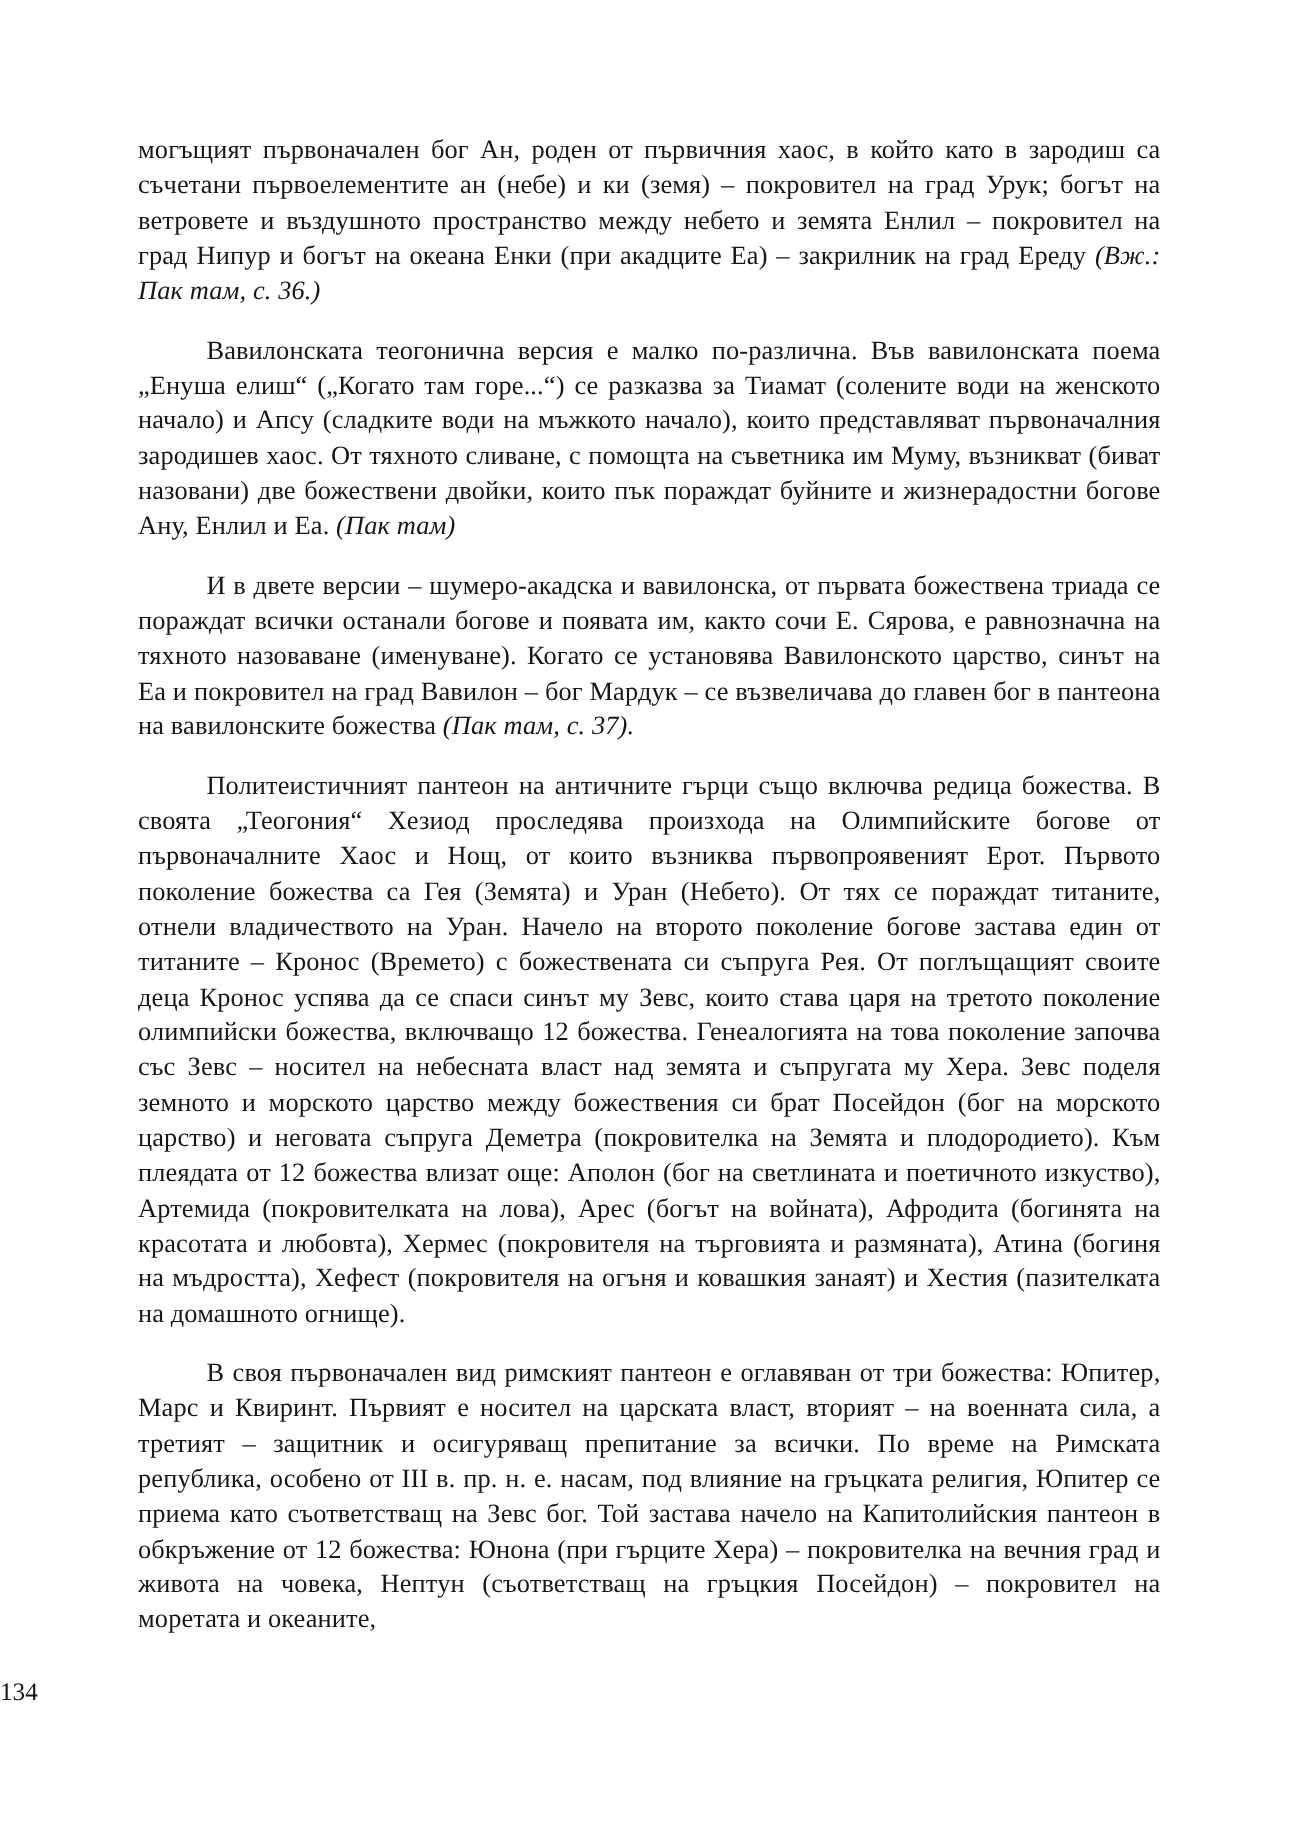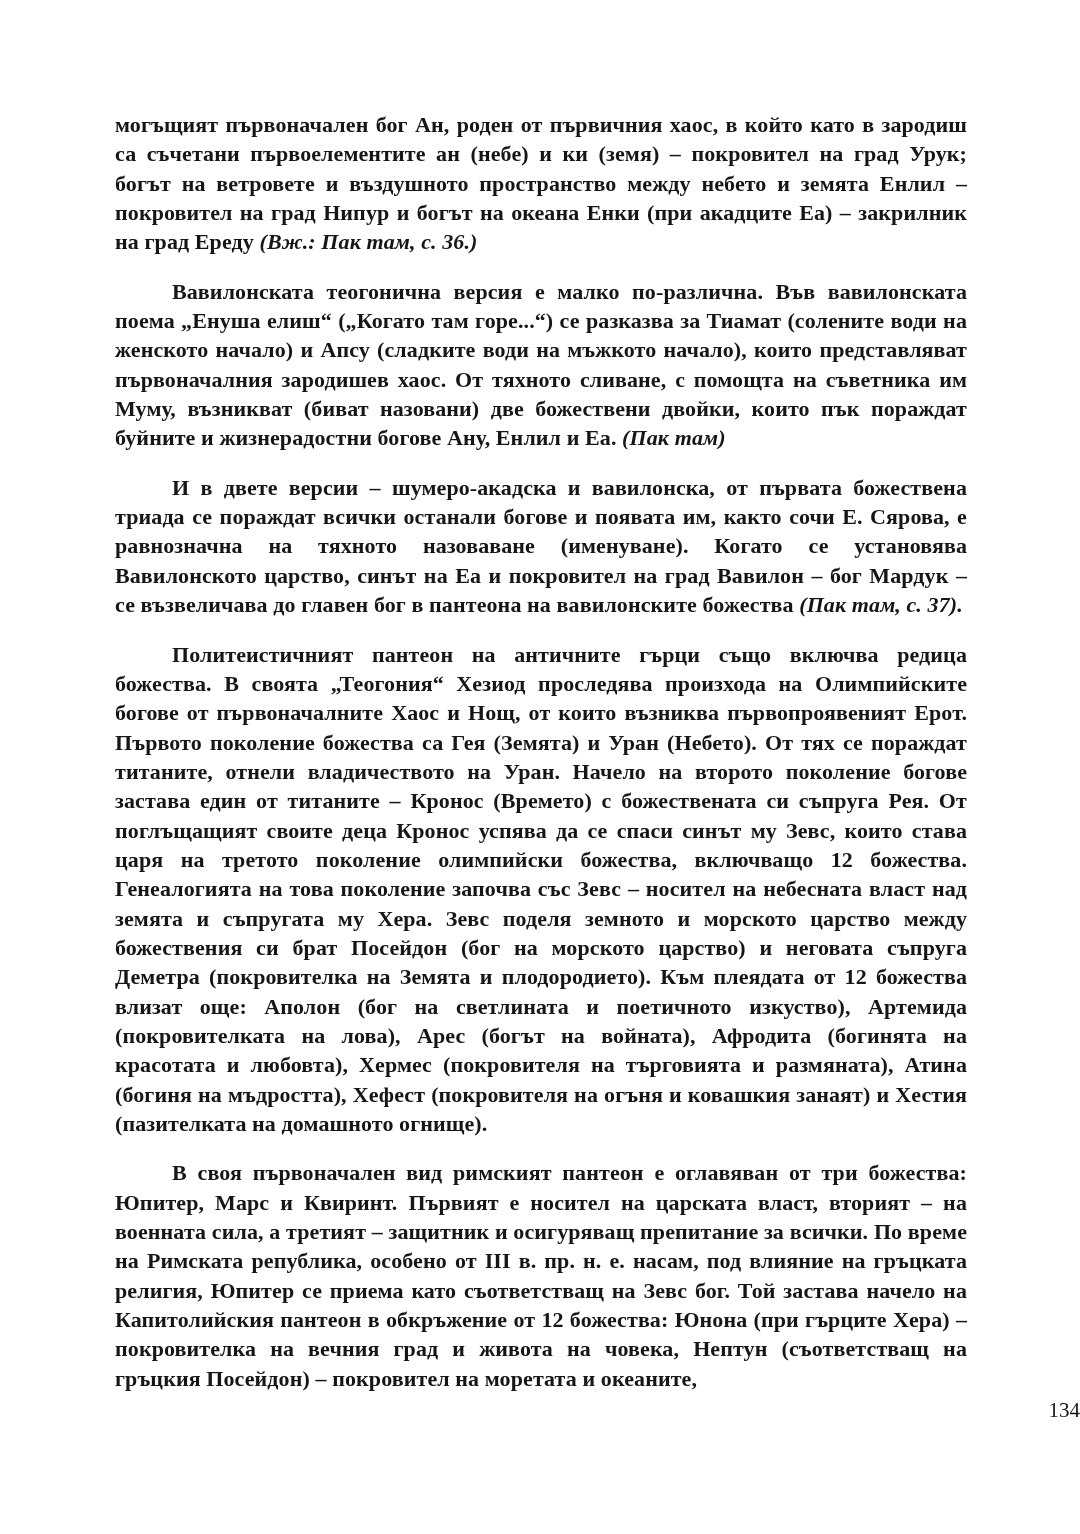--- a/index.html
+++ b/index.html
@@ -27,35 +27,34 @@
     top: 110px;
     width: 852px;
     font-size: 22px;
     line-height: 29.35px;
     text-align: justify;
     letter-spacing: 0.1px;
   }
   .text-block p {
     margin: 0;
     padding: 0;
-    font-weight: bold;
   }
   .text-block p.indent {
     text-indent: 57px;
     margin-top: 20px;
   }
   .italic {
     font-style: italic;
   }
   .page-number {
     position: absolute;
     top: 1398px;
     left: 0;
     width: 100%;
-    text-align: right;
+    text-align: left;
     font-size: 21px;
     color: #161616;
   }
 </style>
 </head>
 <body>
 
 <div class="page">
   <main class="text-block" id="text-block">
       <p class=""><span>могъщият първоначален бог Ан, роден от първичния хаос, в който като в зародиш са съчетани първоелементите ан (небе) и ки (земя) – покровител на град Урук; богът на ветровете и въздушното пространство между небето и земята Енлил – покровител на град Нипур и богът на океана Енки (при акадците Еа) – закрилник на град Ереду </span><span class="italic">(Вж.: Пак там, с. 36.)</span></p>

